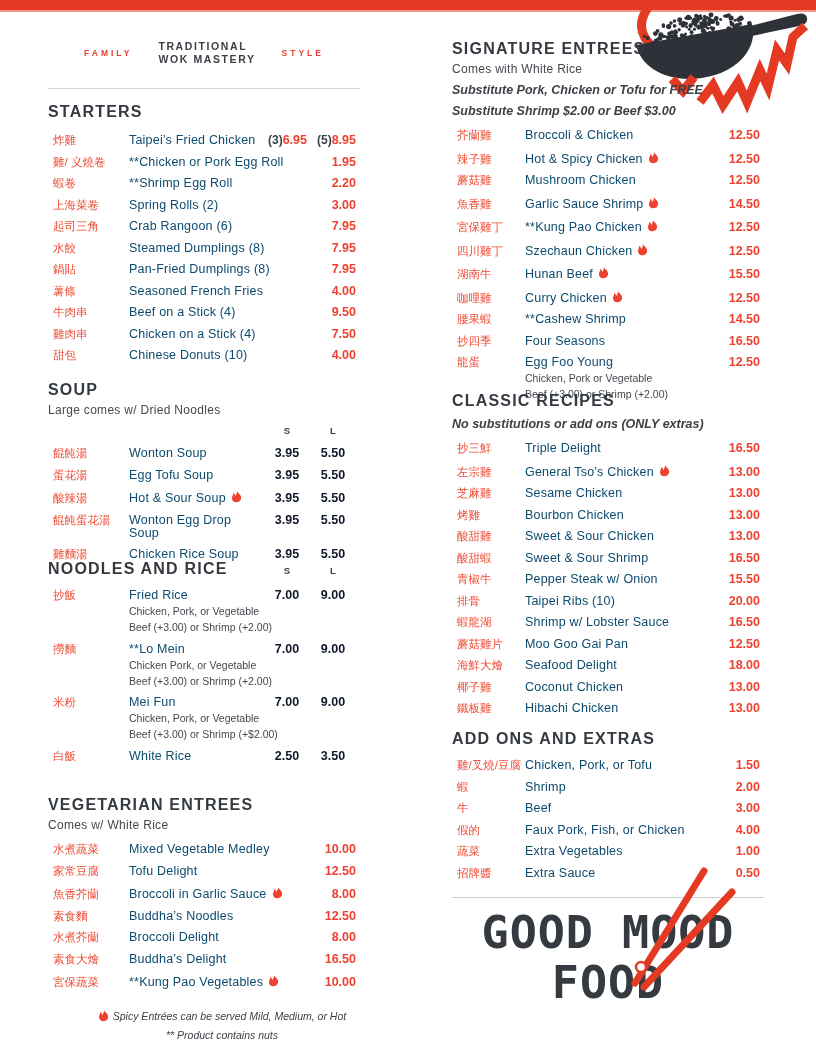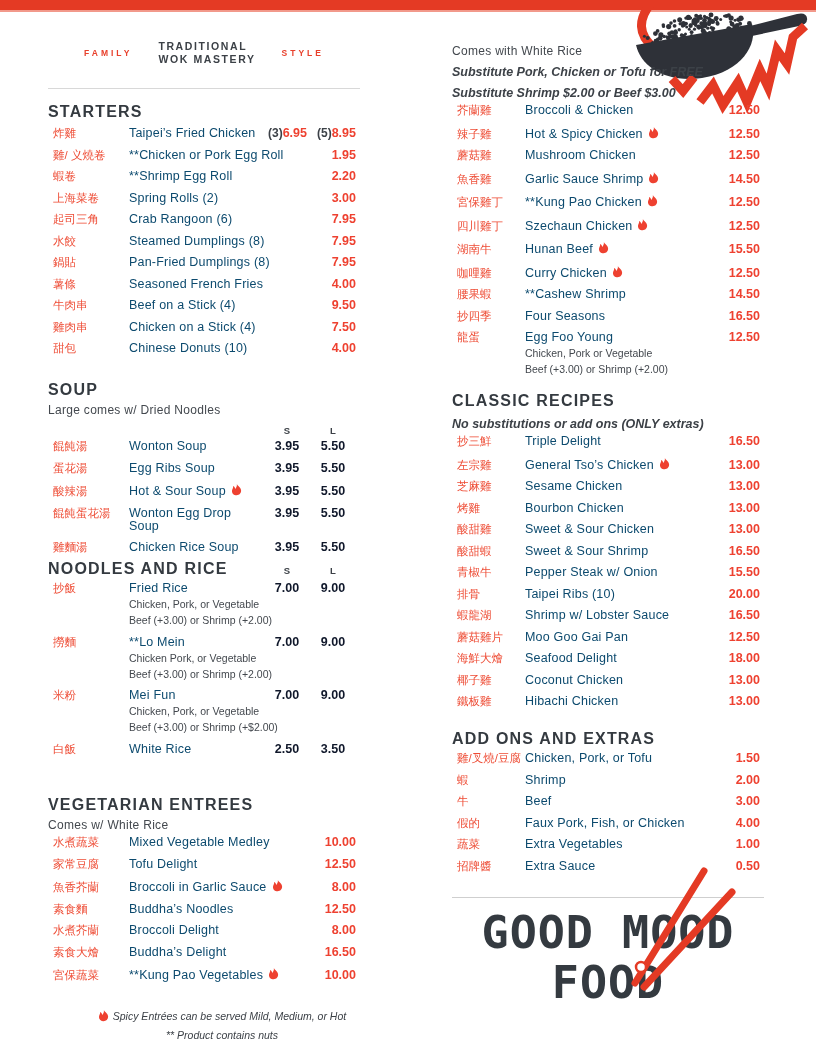--- a/index.html
+++ b/index.html
@@ -20,21 +20,21 @@
 
   
   .menu-section{position:absolute;left:0;width:312px;}
   .sec-title-row{display:flex;align-items:baseline;}
   .sec-title{margin:0;font-size:16px;font-weight:bold;letter-spacing:1.2px;color:#343a40;}
   .sec-sub{margin:4px 0 0 0;font-size:12px;color:#43484e;letter-spacing:0.3px;}
   .sec-note{margin:7px 0 0 0;font-size:12.5px;font-weight:bold;font-style:italic;color:#3c4147;}
   .sl-cells{margin-left:auto;display:flex;padding-right:4px;}
   .sl-cell{width:46px;text-align:center;font-size:9.5px;font-weight:bold;color:#3c4147;}
   .sl-head{display:flex;justify-content:flex-end;margin-top:8px;}
-  .items{margin-top:4px;}
+  .items{margin-top:11px;}
   .item{margin-bottom:8.5px;padding-left:5px;}
   .row{display:flex;align-items:baseline;line-height:13px;}
   .zh{flex:0 0 72px;font-size:11.5px;color:#ee4c35;padding-right:4px;}
   .col-right .zh{flex:0 0 64px;}
   .name{flex:1;font-size:12.5px;color:#0c4a6e;letter-spacing:0.2px;}
   .prices{display:flex;margin-left:auto;padding-right:4px;}
   .pcell{width:46px;text-align:center;font-size:12.5px;font-weight:bold;color:#0f172a;}
   .pval{font-size:12.5px;font-weight:bold;color:#ee4130;}
   .prices .single{text-align:right;}
   .prices.parts{gap:10px;justify-content:center;}
@@ -323,21 +323,21 @@
                 <span class="name">Wonton Soup</span>
                 <span class="prices">
                   <span class="pcell">3.95</span>
                   <span class="pcell">5.50</span>
                 </span>
               </div>
             </div>
             <div class="item">
               <div class="row">
                 <span class="zh">蛋花湯</span>
-                <span class="name">Egg Ribs Soup</span>
+                <span class="name">Egg Tofu Soup</span>
                 <span class="prices">
                   <span class="pcell">3.95</span>
                   <span class="pcell">5.50</span>
                 </span>
               </div>
             </div>
             <div class="item">
               <div class="row">
                 <span class="zh">酸辣湯</span>
                 <span class="name">Hot &amp; Sour Soup<span class="flame"><svg viewBox="0 0 12 13" width="11" height="12">
@@ -508,20 +508,23 @@
       <p class="foot-line"><span class="flame"><svg viewBox="0 0 12 13" width="11" height="12">
               <path d="M6.4 0 C7.2 2.3 10.7 3.5 11 6.9 C11.3 10 9 12.3 6.1 12.3 C3.1 12.3 0.8 10.1 1.1 7.2 C1.3 5.3 2.6 4.3 2.3 2 C3.8 2.8 4.5 4 4.6 5.5 C5.7 4.2 6.8 2.2 6.4 0 Z" fill="#ee4130"></path>
             </svg></span><span>Spicy Entrées can be served Mild, Medium, or Hot</span></p>
       <p class="foot-line">** Product contains nuts</p>
     </div>
   </div>
 
   <div class="col col-right">
     <div id="right-sections">
         <section class="menu-section" style="top: 40px;">
+          <div class="sec-title-row">
+            <h2 class="sec-title">SIGNATURE ENTREES</h2>
+          </div>
           <p class="sec-sub">Comes with White Rice</p>
           <p class="sec-note">Substitute Pork, Chicken or Tofu for FREE</p>
           <p class="sec-note">Substitute Shrimp $2.00 or Beef $3.00</p>
           <div class="items">
             <div class="item">
               <div class="row">
                 <span class="zh">芥蘭雞</span>
                 <span class="name">Broccoli &amp; Chicken</span>
                 <span class="prices">
                   <span class="pval single">12.50</span>

